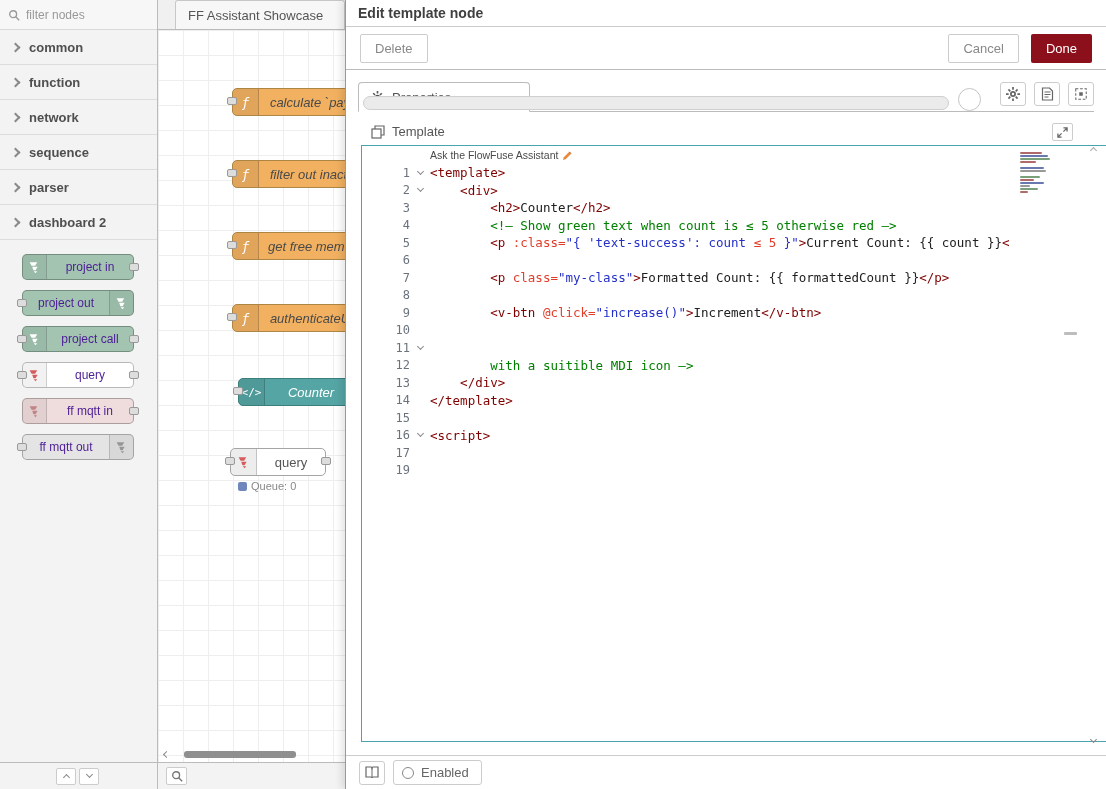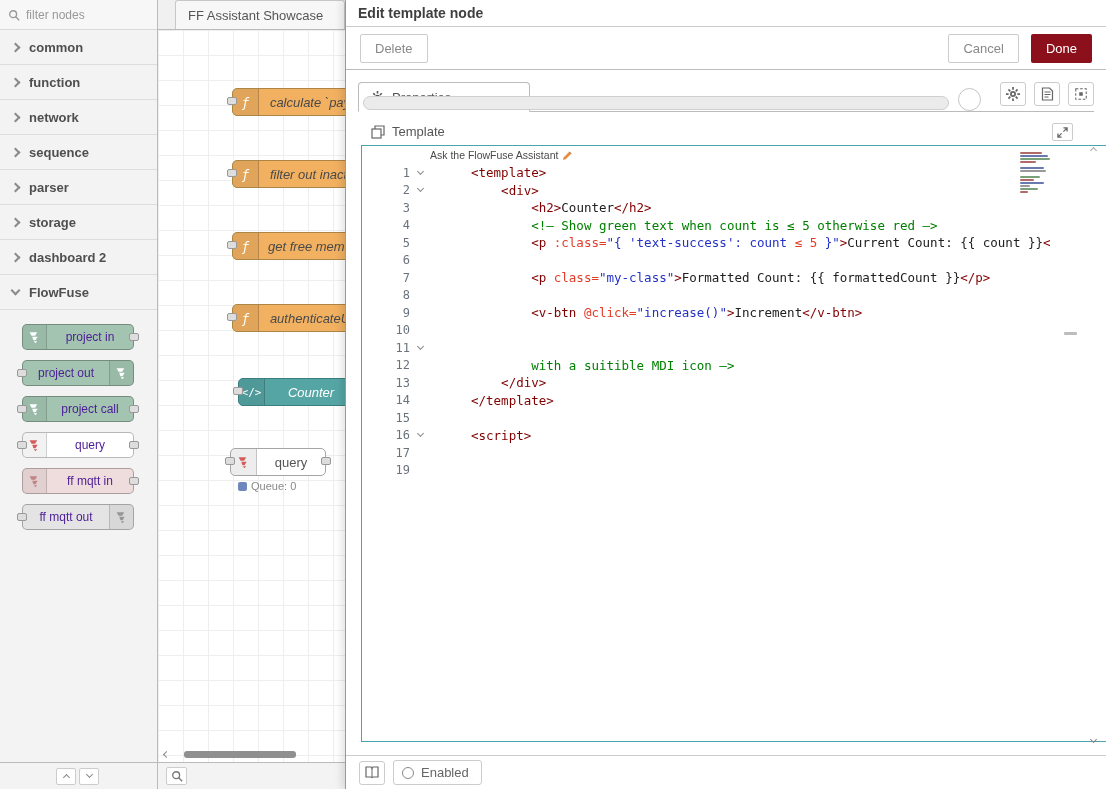--- a/index.html
+++ b/index.html
@@ -106,21 +106,21 @@
 
   .editor { position:absolute; left:15px; top:75px; width:836px; height:597px;
             border:1px solid #4aa4ad; background:#fff; overflow:hidden; }
   .assist-hint { position:absolute; left:68px; top:3px; font-size:10.5px; color:#4a4a4a;
                  display:flex; align-items:center; gap:4px; cursor:pointer; }
   .ed-lines { padding-top:18px; font-family:"DejaVu Sans Mono",monospace; }
   .cl { display:flex; height:17.5px; align-items:center; }
   .ln { width:48px; text-align:right; font-size:12px; color:#6a737d; flex:none; }
   .fold { width:20px; text-align:center; flex:none; display:flex; align-items:center;
           justify-content:center; }
-  .code { white-space:pre; font-size:12.5px;margin-left:41px; }
+  .code { white-space:pre; font-size:12.5px; }
   .tk-p { color:#202020; } .tk-t { color:#800000; } .tk-a { color:#e03c28; }
   .tk-s { color:#2430c8; } .tk-c { color:#008000; }
   .minimap { position:absolute; left:658px; top:6px; width:38px; height:44px; }
   .minimap div { height:2px; margin-bottom:1px; border-radius:1px; }
   .ov-dash { position:absolute; left:702px; top:186px; width:13px; height:3px;
              background:#bdbdbd; border-radius:1px; }
   .grip { position:absolute; right:1px; bottom:1px; width:14px; height:14px;
           background:repeating-linear-gradient(135deg,#b9b9b9 0 1px,transparent 1px 4px);
           cursor:nwse-resize; }
 
@@ -166,29 +166,21 @@
       <div class="category">
         <i class="chev"></i>
         <span>sequence</span>
       </div>
       <div class="category">
         <i class="chev"></i>
         <span>parser</span>
       </div>
       <div class="category">
         <i class="chev"></i>
-        <span>storage</span>
-      </div>
-      <div class="category">
-        <i class="chev"></i>
         <span>dashboard 2</span>
-      </div>
-      <div class="category">
-        <i class="chev down"></i>
-        <span>FlowFuse</span>
       </div>
     </div>
   <div class="palette-nodes">
       <div class="pnode" style="background: rgb(163, 196, 177);">
         <span class="picon left">
           <svg width="13" height="13" viewBox="0 0 12 12">
             <path fill="#ffffff" d="M1.5 1.2h7L6.6 4.3H3.3z"></path>
             <path fill="#ffffff" d="M3.9 5.4h5L7 8.5H5z"></path>
             <path fill="#ffffff" d="M5.3 9.4h3.2L6.9 11.2z"></path>
           </svg>

